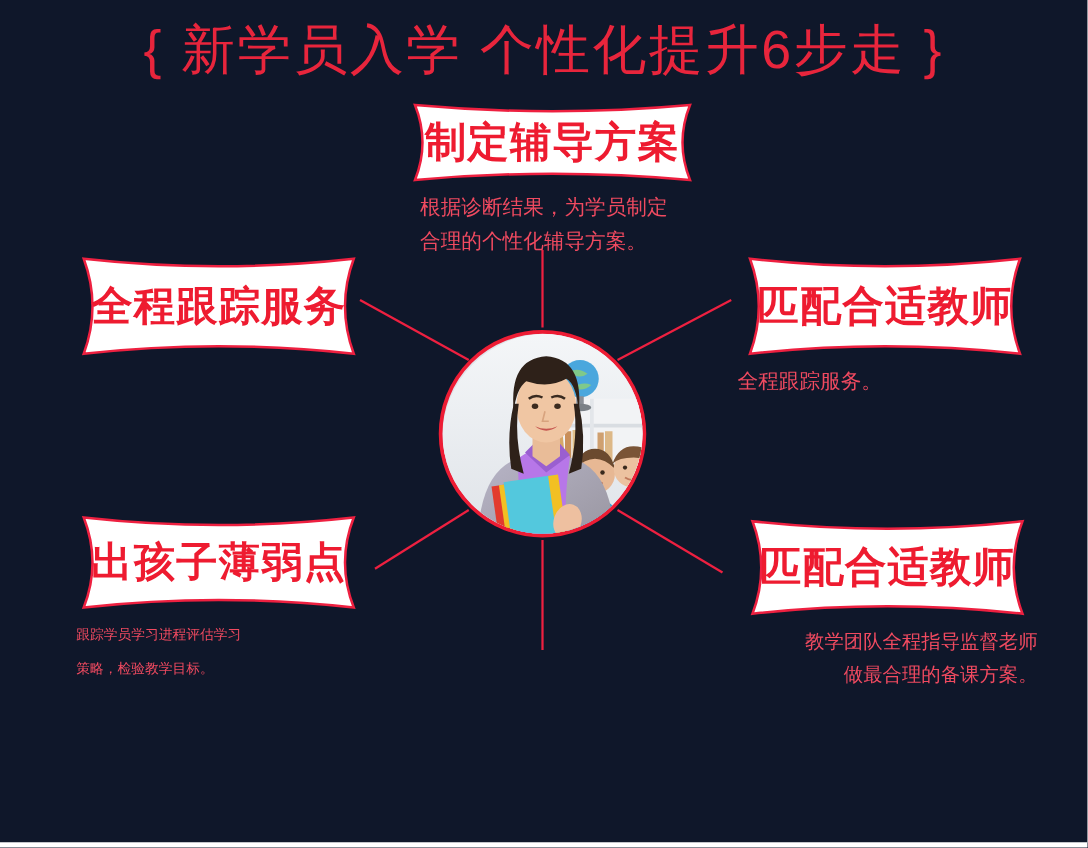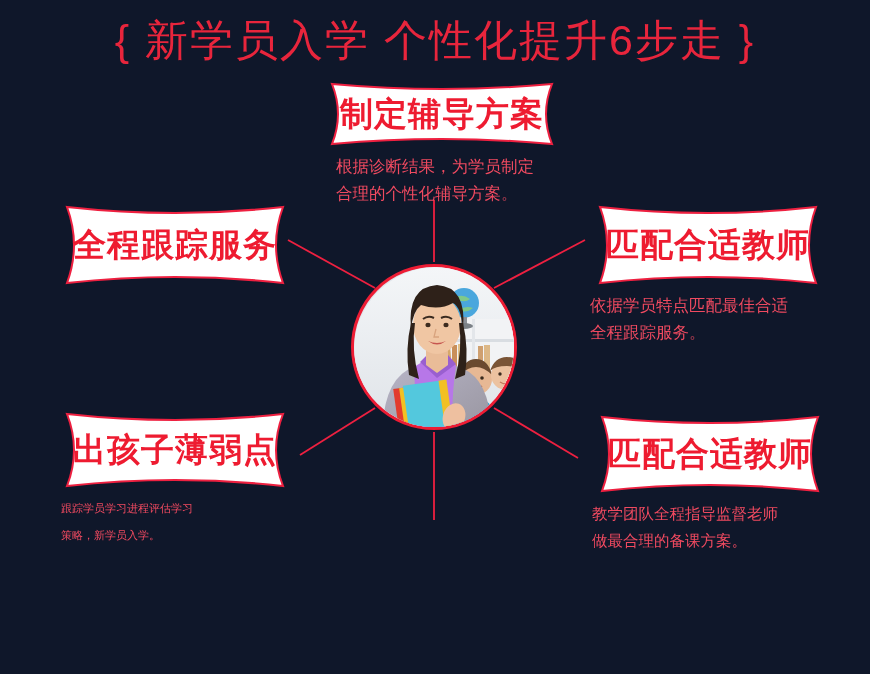--- a/index.html
+++ b/index.html
@@ -229,45 +229,44 @@
   </div>
 
   <div class="node" style="left:588px; top:205px; width:240px;">
     <div class="ribbon" style="height:80px;">
       <svg viewBox="0 0 240 80" preserveAspectRatio="none" xmlns="http://www.w3.org/2000/svg">
         <path d="M12 2 Q120 14 228 2 Q214 40 228 78 Q120 66 12 78 Q26 40 12 2 Z" fill="#ffffff" stroke="#ee2040" stroke-width="2"></path>
       </svg>
       <div class="ribbon-label">匹配合适教师</div>
     </div>
     <div class="desc" style="padding-left:2px;">
-      <div>依据学员特点匹配最佳合适</div>
       <div>全程跟踪服务。</div>
     </div>
   </div>
 
   <div class="node" style="left:55px; top:412px; width:240px;">
     <div class="ribbon" style="height:76px;">
       <svg viewBox="0 0 240 76" preserveAspectRatio="none" xmlns="http://www.w3.org/2000/svg">
         <path d="M12 2 Q120 14 228 2 Q214 38 228 74 Q120 62 12 74 Q26 38 12 2 Z" fill="#ffffff" stroke="#ee2040" stroke-width="2"></path>
       </svg>
       <div class="ribbon-label">出孩子薄弱点</div>
     </div>
     <div class="desc" style="padding-left:6px; font-size:11px;">
       <div>跟踪学员学习进程评估学习</div>
-      <div>策略，新学员入学。</div>
+      <div>策略，检验教学目标。</div>
     </div>
   </div>
 
   <div class="node" style="left:590px; top:415px; width:240px;">
     <div class="ribbon" style="height:78px;">
       <svg viewBox="0 0 240 78" preserveAspectRatio="none" xmlns="http://www.w3.org/2000/svg">
         <path d="M12 2 Q120 14 228 2 Q214 39 228 76 Q120 64 12 76 Q26 39 12 2 Z" fill="#ffffff" stroke="#ee2040" stroke-width="2"></path>
       </svg>
       <div class="ribbon-label">匹配合适教师</div>
     </div>
-    <div class="desc" style="padding-left:2px; font-size:15.5px;">
+    <div class="desc" style="padding-left:2px; font-size:15.5px;text-align:right;">
       <div>教学团队全程指导监督老师</div>
       <div>做最合理的备课方案。</div>
     </div>
   </div>
 
 
 </div>
 
 </body></html>

